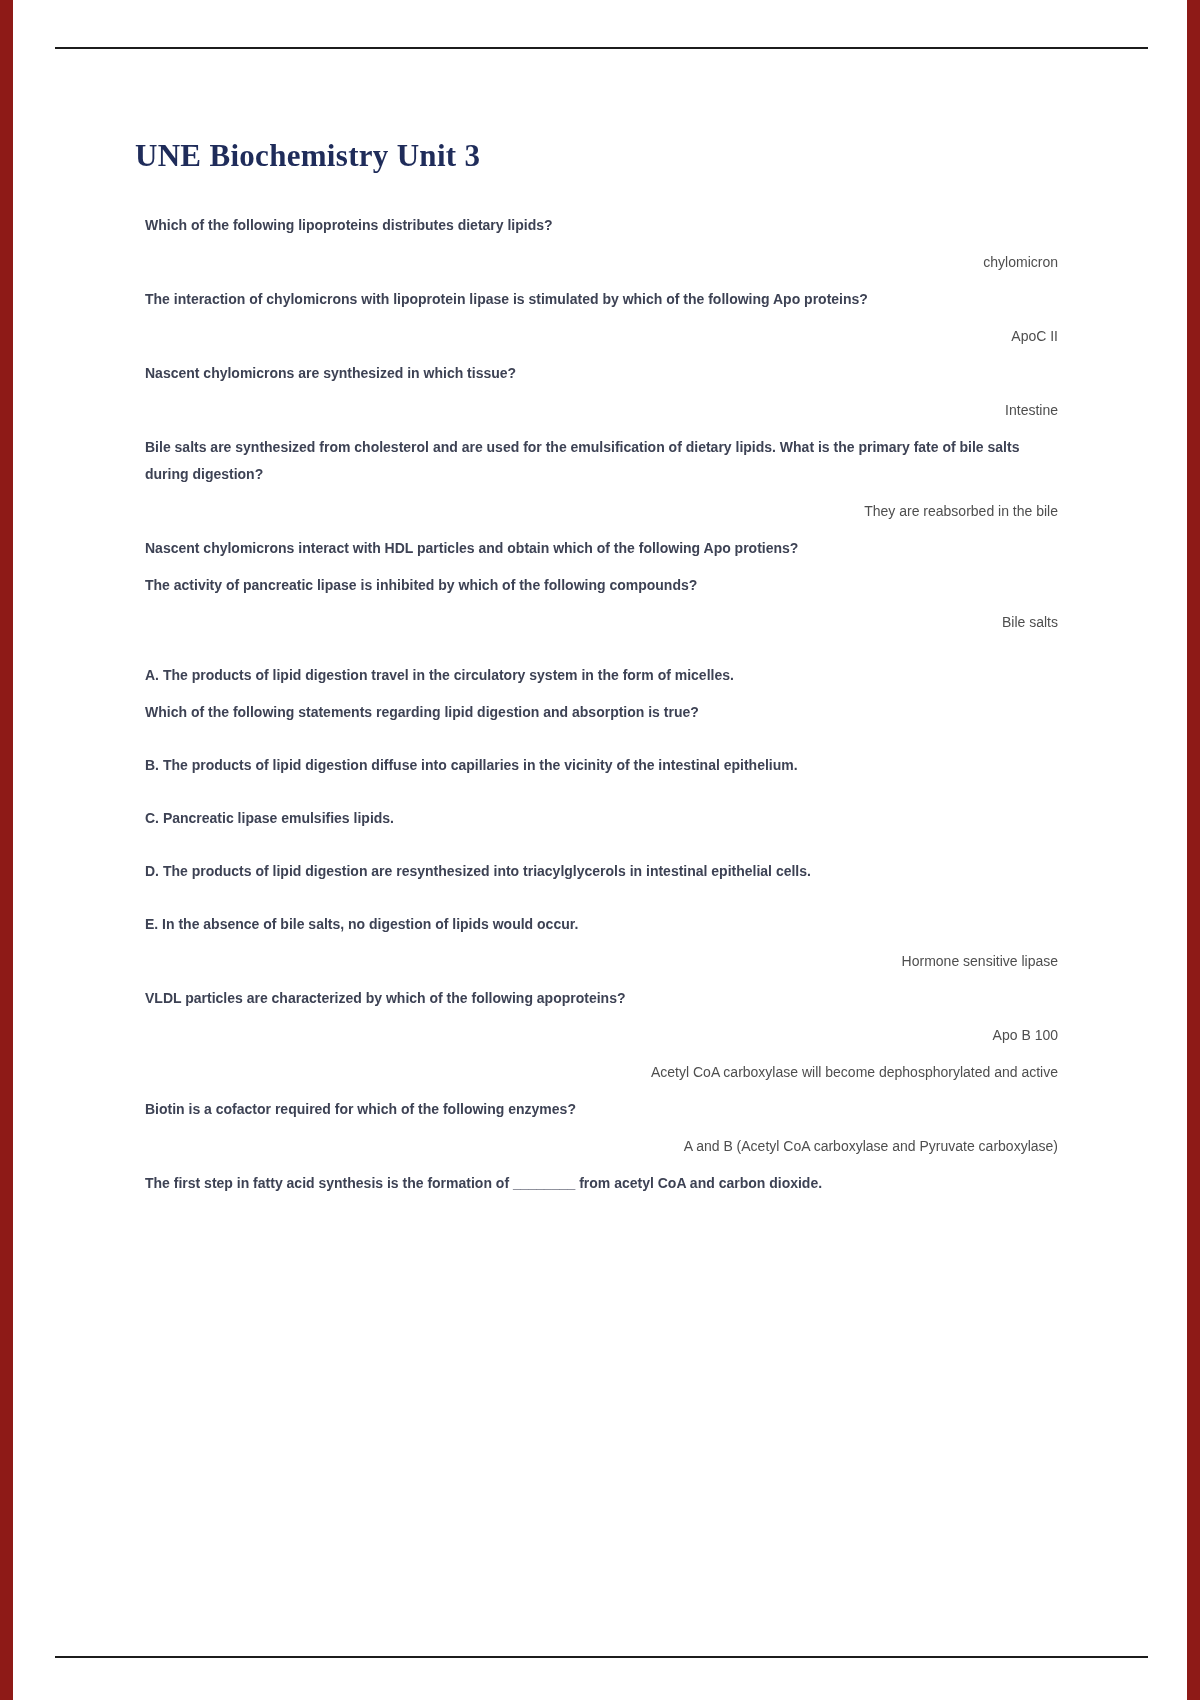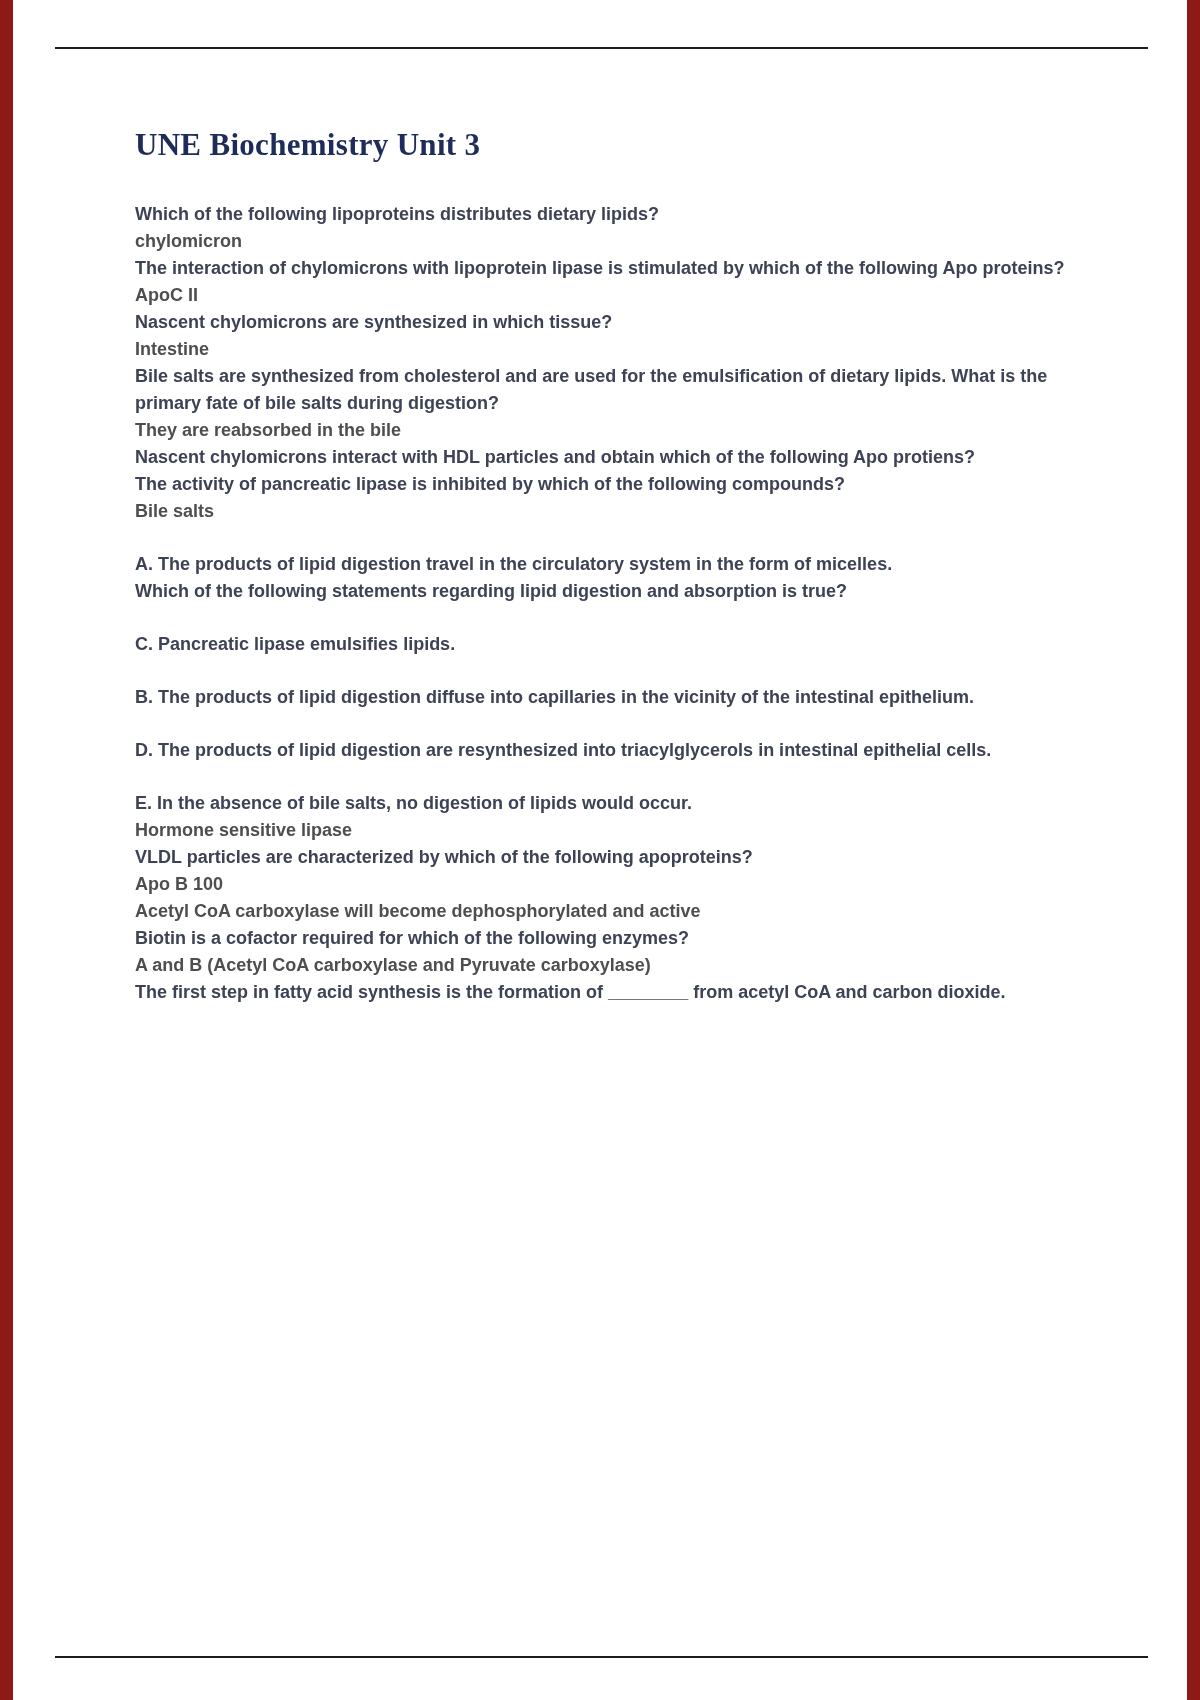--- a/index.html
+++ b/index.html
@@ -25,43 +25,44 @@
     left: 55px;
     right: 52px;
     height: 2px;
     background: #1c1c1c;
   }
   .rule.top { top: 47px; }
   .rule.bottom { top: 1656px; }
   .content {
     position: absolute;
     left: 135px;
-    top: 127px;
+    top: 138px;
     width: 933px;
   }
   h1.title {
     font-family: "Liberation Serif", serif;
     font-size: 31px;
     color: #1f2c5a;
     margin: 0 0 38px 0;
     font-weight: bold;
     letter-spacing: 0.3px;
   }
   .qa p {
-    margin: 0;
-    font-size: 18px;
+    margin: 10px;
+    font-size: 14px;
     line-height: 27px;
   }
   .qa p.question {
     font-weight: bold;
     color: #3d4254;
   }
   .qa p.answer {
-    font-weight: bold;
+    font-weight: normal;
     color: #4e4e4e;
+    text-align: right;
   }
   .qa p.gap { margin-top: 26px; }
 </style>
 </head>
 <body>
 
 <div class="side-bar left"></div>
 <div class="side-bar right"></div>
 <div class="rule top"></div>
 <div class="rule bottom"></div>
@@ -75,22 +76,22 @@
       <p class="answer">ApoC II</p>
       <p class="question">Nascent chylomicrons are synthesized in which tissue?</p>
       <p class="answer">Intestine</p>
       <p class="question">Bile salts are synthesized from cholesterol and are used for the emulsification of dietary lipids. What is the primary fate of bile salts during digestion?</p>
       <p class="answer">They are reabsorbed in the bile</p>
       <p class="question">Nascent chylomicrons interact with HDL particles and obtain which of the following Apo protiens?</p>
       <p class="question">The activity of pancreatic lipase is inhibited by which of the following compounds?</p>
       <p class="answer">Bile salts</p>
       <p class="question gap">A. The products of lipid digestion travel in the circulatory system in the form of micelles.</p>
       <p class="question">Which of the following statements regarding lipid digestion and absorption is true?</p>
+      <p class="question gap">B. The products of lipid digestion diffuse into capillaries in the vicinity of the intestinal epithelium.</p>
       <p class="question gap">C. Pancreatic lipase emulsifies lipids.</p>
-      <p class="question gap">B. The products of lipid digestion diffuse into capillaries in the vicinity of the intestinal epithelium.</p>
       <p class="question gap">D. The products of lipid digestion are resynthesized into triacylglycerols in intestinal epithelial cells.</p>
       <p class="question gap">E. In the absence of bile salts, no digestion of lipids would occur.</p>
       <p class="answer">Hormone sensitive lipase</p>
       <p class="question">VLDL particles are characterized by which of the following apoproteins?</p>
       <p class="answer">Apo B 100</p>
       <p class="answer">Acetyl CoA carboxylase will become dephosphorylated and active</p>
       <p class="question">Biotin is a cofactor required for which of the following enzymes?</p>
       <p class="answer">A and B (Acetyl CoA carboxylase and Pyruvate carboxylase)</p>
       <p class="question">The first step in fatty acid synthesis is the formation of ________ from acetyl CoA and carbon dioxide.</p>
     </div>

